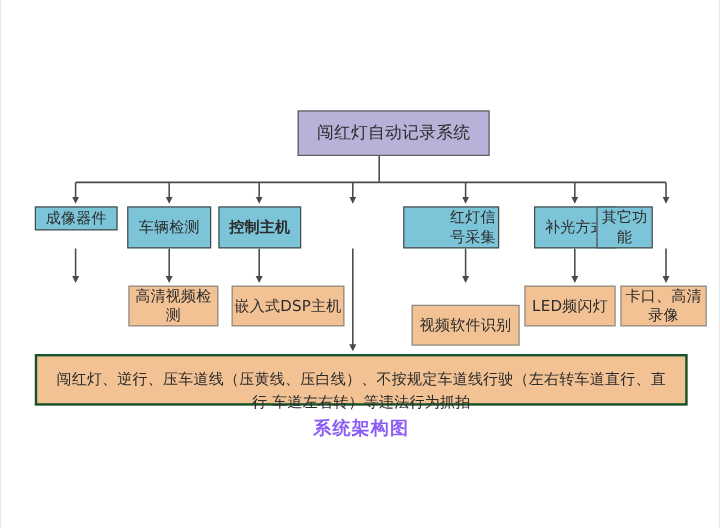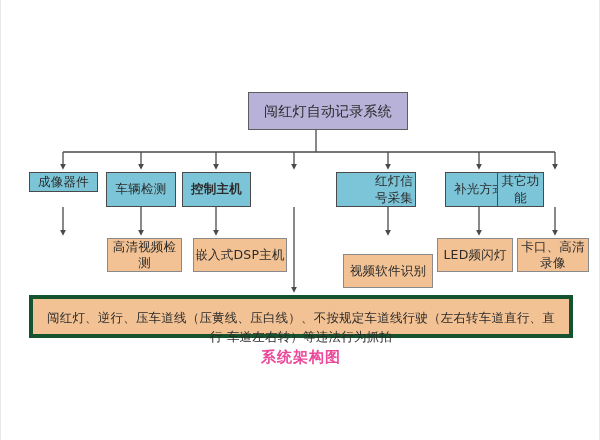--- a/index.html
+++ b/index.html
@@ -51,37 +51,37 @@
     border: 1px solid #4a4a4a;
     font-size: 12.5px;
   }
   .node-l3 {
     background: #f3c294;
     border: 1px solid #8a8a8a;
     font-size: 12.5px;
   }
   .node-wide {
     background: #f3c294;
-    border: 4px solid #14532d;
+    border: 2px solid #14532d;
     font-size: 12.5px;
     padding: 20px 14px;
     line-height: 1.55;
     display: block;
     text-align: center;
     padding-top: 9px;
   }
   .caption {
     position: absolute;
     left: 0;
     top: 348px;
     width: 600px;
     text-align: center;
     font-size: 15px;
     font-weight: bold;
-    color: #ec4899;
+    color: #8b5cf6;
     letter-spacing: 1px;
   }
 </style>
 </head>
 <body>
 
 <div id="canvas">
 
   <svg id="wires" viewBox="0 0 600 440" xmlns="http://www.w3.org/2000/svg">
     <defs>

